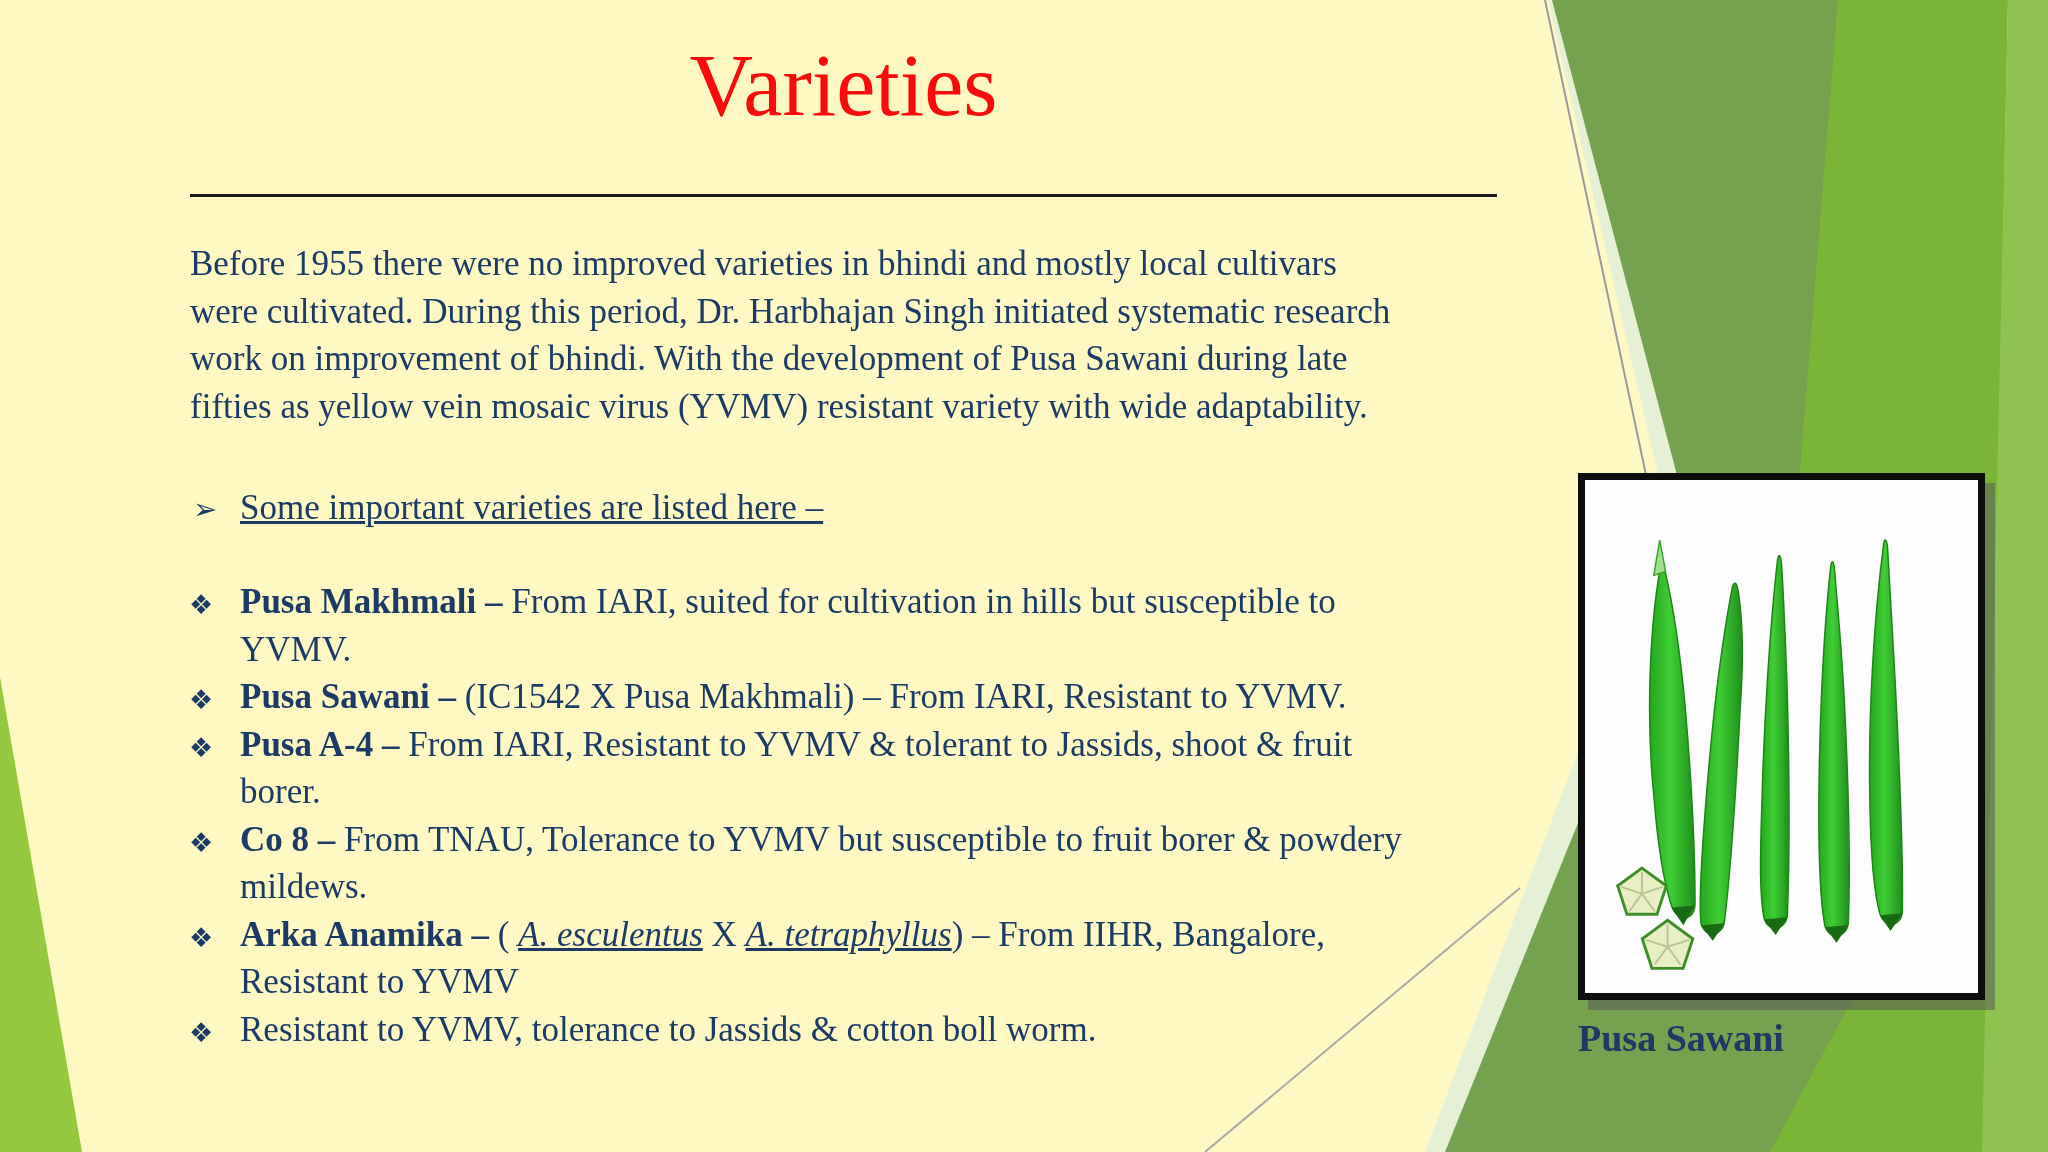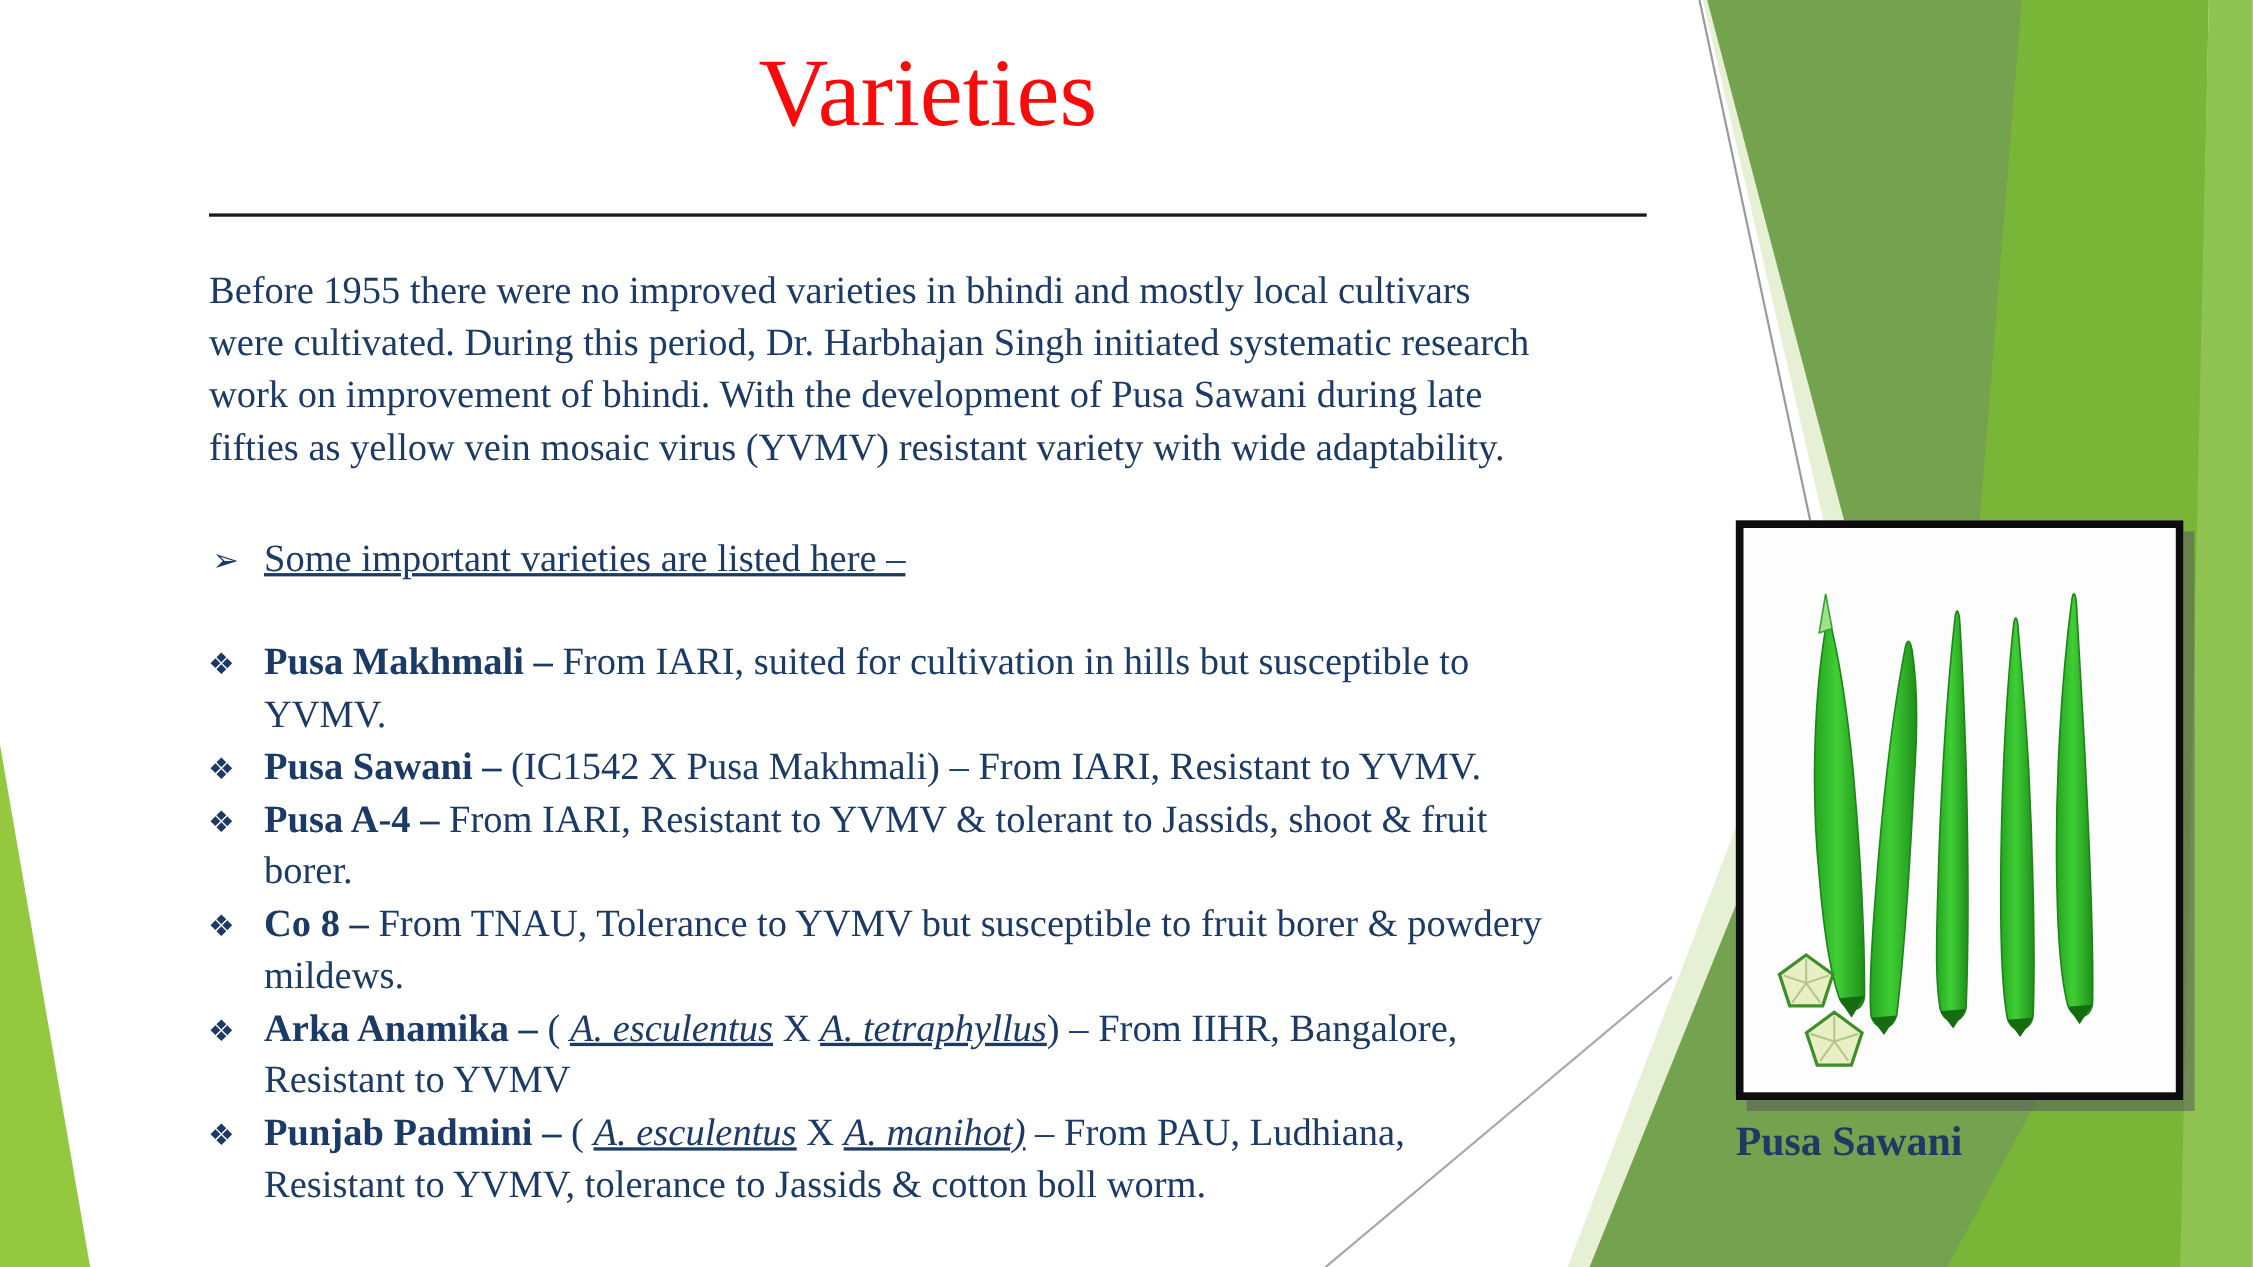--- a/index.html
+++ b/index.html
@@ -1,19 +1,19 @@
 <!DOCTYPE html>
 <html style="--title_red: #fa0a0a; --body_navy: #1b3a66; --caption_navy: #1f3864; --rule_black: #1a1a1a; --olive_green: #74a24f; --bright_green: #79b637; --light_green: #8ec351; --pale_green: #e6f0d4; --dark_green: #5f9740; --corner_green: #93c83f; --deco_line_gray: #9a9a9a; --okra_green: #2eb22a;"><head>
 <meta charset="utf-8">
 <style>
   html,body{margin:0;padding:0;background:#777;}
   .slide{
     position:relative;
     width:2048px;height:1152px;
-    background:#ffffff;
+    background:#fef9c3;
     overflow:hidden;
     font-family:"Liberation Serif","DejaVu Serif",serif;
   }
   .bg-deco{position:absolute;left:0;top:0;width:2048px;height:1152px;z-index:1;}
   .title{
     position:absolute;left:190px;top:38px;width:1307px;
     margin:0;text-align:center;
     font-size:88px;font-weight:400;line-height:1.1;
     color:var(--title_red,#fa0a0a);
     z-index:3;
@@ -141,21 +141,20 @@
       <div class="vitem">
         <span class="diamond-bullet">❖</span>
         <div class="vtext">
           <div class="vline"><span class="seg-b">Arka Anamika – </span><span class="seg-r">( </span><span class="seg-i">A. esculentus</span><span class="seg-r"> X </span><span class="seg-i">A. tetraphyllus</span><span class="seg-r">) – From IIHR, Bangalore,</span></div>
           <div class="vline"><span class="seg-r">Resistant to YVMV</span></div>
         </div>
       </div>
       <div class="vitem">
         <span class="diamond-bullet">❖</span>
         <div class="vtext">
-          <div class="vline"><span class="seg-b">Punjab Padmini – </span><span class="seg-r">( </span><span class="seg-i">A. esculentus</span><span class="seg-r"> X </span><span class="seg-i">A. manihot)</span><span class="seg-r"> – From PAU, Ludhiana,</span></div>
           <div class="vline"><span class="seg-r">Resistant to YVMV, tolerance to Jassids &amp; cotton boll worm.</span></div>
         </div>
       </div>
     </div>
 
   <div class="photo-frame">
     <svg viewBox="0 0 400 520" preserveAspectRatio="xMidYMid meet">
       <defs>
         <linearGradient id="podg" x1="0" y1="0" x2="1" y2="0">
           <stop offset="0" stop-color="#25a51f"></stop>

